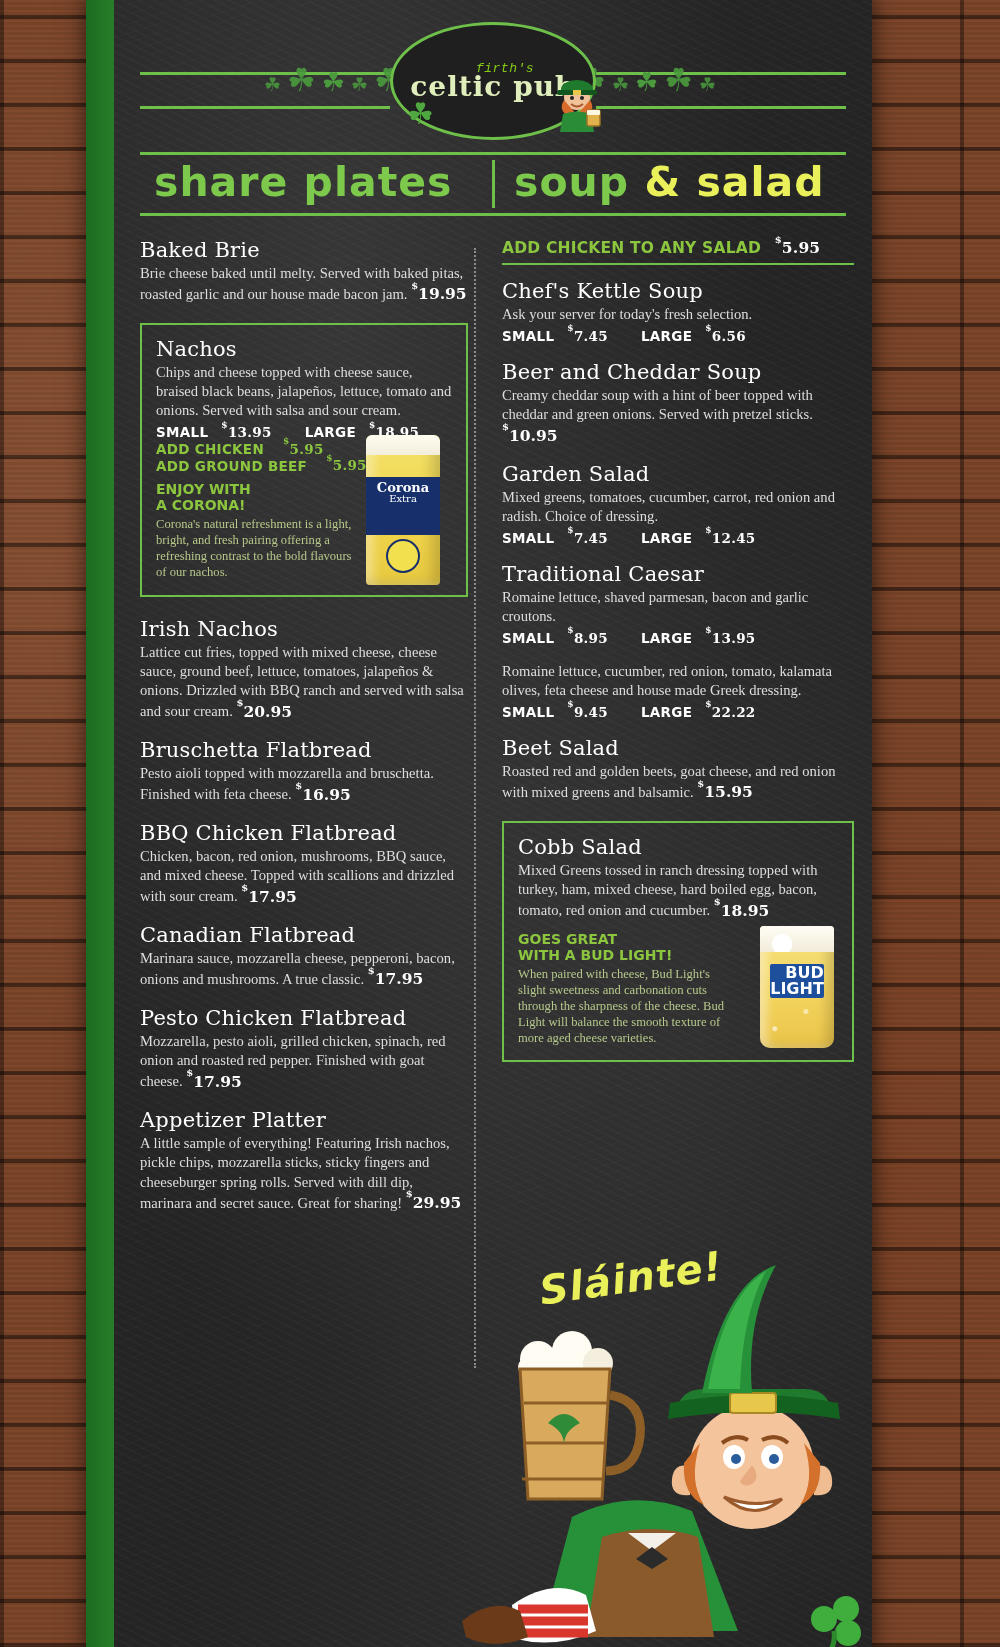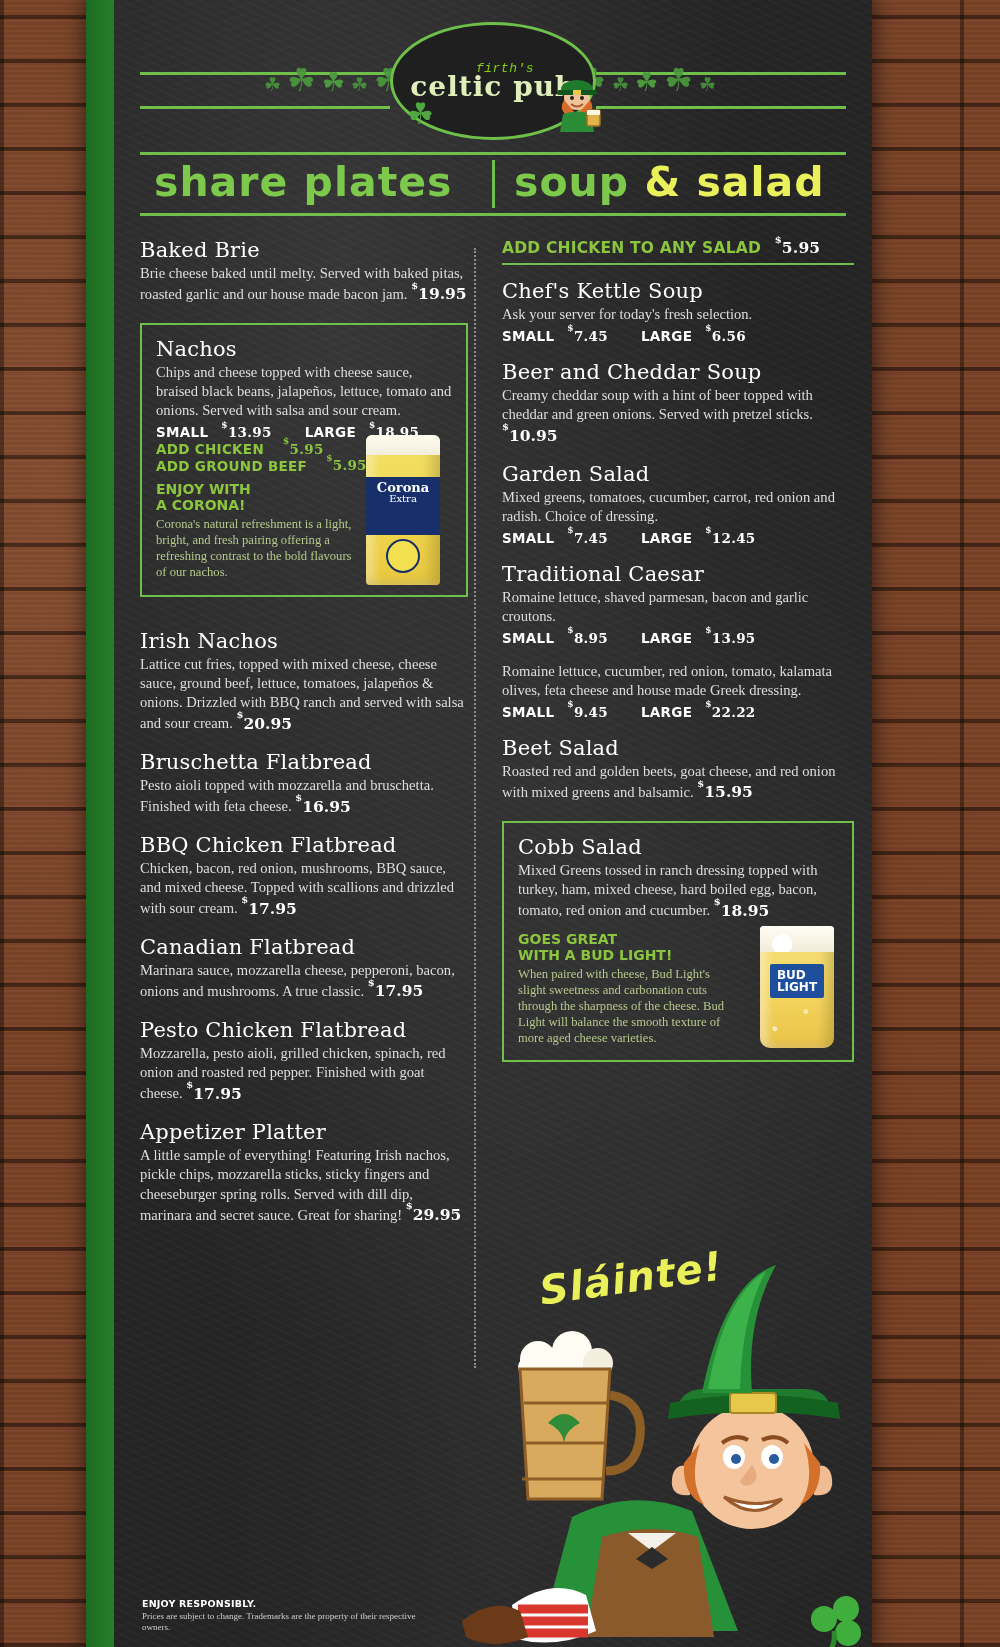--- a/index.html
+++ b/index.html
@@ -267,21 +267,21 @@
     font-size: 13.5px;
     letter-spacing: .3px;
   }
   .addline .val { color: #8cc63f; font-family: "DejaVu Serif", serif; margin-left: 14px;}
   .addline .val sup { font-size: 9px; position: relative; top: -.45em;}
 
   
   .promo-box {
     border: 2px solid #6ec04a;
     padding: 12px 14px 14px 14px;
-    margin: 18px 0 32px 0;
+    margin: 18px 0 20px 0;
     position: relative;
   }
   .promo-head {
     font-family: "DejaVu Sans", sans-serif;
     font-weight: bold;
     color: #8cc63f;
     font-size: 14px;
     line-height: 1.15;
     margin-bottom: 4px;
   }
@@ -345,21 +345,21 @@
   .glass .foam2 {
     position: absolute; top: 0; left: 0; right: 0; height: 26px;
     background: radial-gradient(circle at 30% 70%, #fff 18%, transparent 19%),
                 linear-gradient(180deg,#fffdf5,#f2ecd9);
   }
   .glass .label {
     position: absolute; left: 10px; right: 10px; top: 38px; height: 34px;
     background: #1d4f9c;
     display: flex; align-items: center; justify-content: center;
     color: #fff; font-family: "DejaVu Sans", sans-serif; font-weight: bold;
-    font-size: 12px; line-height: 1.02; text-align: left;
+    font-size: 16px; line-height: 1.02; text-align: right;
     border-radius: 2px;
   }
   .glass .bubbles {
     position: absolute; inset: 26px 0 0 0;
     background-image:
       radial-gradient(circle at 20% 80%, rgba(255,255,255,.6) 2px, transparent 3px),
       radial-gradient(circle at 62% 62%, rgba(255,255,255,.5) 2px, transparent 3px),
       radial-gradient(circle at 40% 40%, rgba(255,255,255,.45) 1.5px, transparent 2.5px),
       radial-gradient(circle at 80% 30%, rgba(255,255,255,.5) 2px, transparent 3px);
   }
@@ -719,18 +719,14 @@
 
       <g>
         <circle cx="372" cy="402" r="13" fill="#3fae3d"></circle>
         <circle cx="394" cy="392" r="13" fill="#3fae3d"></circle>
         <circle cx="396" cy="416" r="13" fill="#3fae3d"></circle>
         <path d="M382 414 q2 16 -8 24" stroke="#2c8a2c" stroke-width="5" fill="none"></path>
       </g>
     </svg>
   </div>
 
-  <div class="legal">
-    <div class="l1">ENJOY RESPONSIBLY.</div>
-    <div class="l2">Prices are subject to change. Trademarks are the property of their respective owners.</div>
-  </div>
 
 </div>
 
 </body></html>

